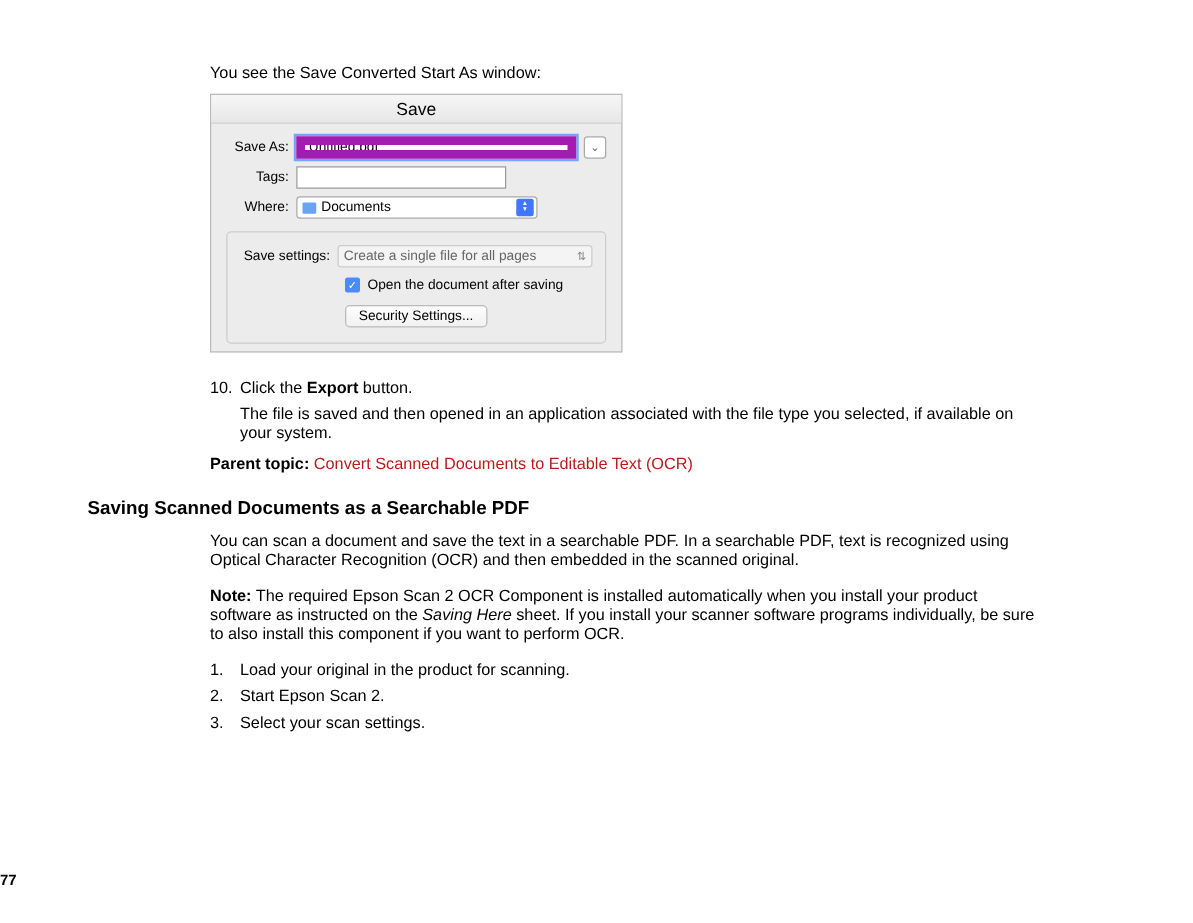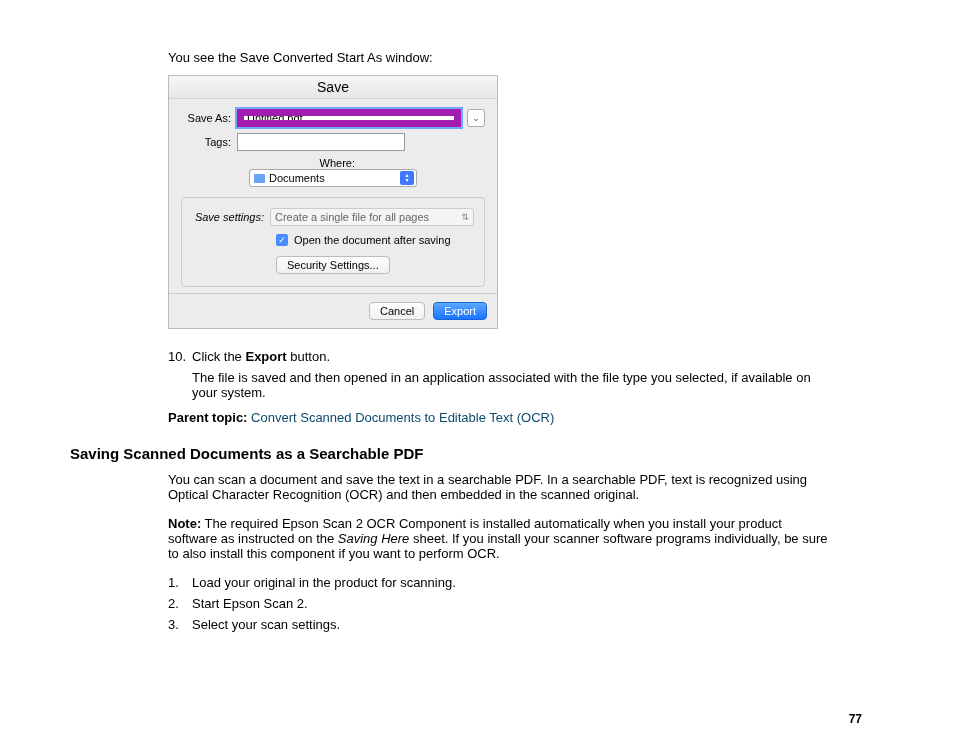--- a/index.html
+++ b/index.html
@@ -64,21 +64,21 @@
     font-size: 9px; color:#555;
   }
 
   .where-select {
     display:flex; align-items:center;
     background: #fff;
     border: 1px solid #aaa;
     border-radius: 3px;
     height: 18px;
     padding: 0 2px 0 4px;
-    width: 168px;
+    width: 193px;
     justify-content: space-between;
   }
   .where-select .left { display:flex; align-items:center; gap:4px; }
   .folder-icon {
     width: 11px; height: 9px; background: #6aa3f5; border-radius: 1px;
     position:relative;
   }
   .select-caret {
     width: 14px; height: 14px;
     background: #3f77ff;
@@ -88,21 +88,21 @@
   }
 
   .save-settings-panel {
     border: 1px solid #ccc;
     border-radius: 4px;
     background: #ececec;
     padding: 10px 10px 12px 10px;
     margin-top: 6px;
   }
   .ss-row { display:flex; align-items:center; margin-bottom:8px; }
-  .ss-label { width: 78px; text-align:right; padding-right:6px; font-size:11px;font-style:italic; }
+  .ss-label { width: 78px; text-align:right; padding-right:6px; font-size:11px; }
   .ss-select {
     flex:1;
     display:flex; align-items:center; justify-content:space-between;
     background: #f4f4f4;
     border: 1px solid #ccc;
     border-radius: 3px;
     height: 18px;
     padding: 0 4px;
     color:#666;
     font-size:11px;
@@ -140,41 +140,41 @@
   }
 
   
   .step-line { display:flex; margin-bottom:6px; }
   .step-num { width: 24px; flex-shrink:0; text-align:right; padding-right:6px; }
   .step-text { flex:1; }
   .step-indent { margin-left: 24px; margin-top:4px; margin-bottom:10px; }
 
   .parent-topic { margin-left:0; margin-bottom:20px; }
   .parent-topic .bold { font-weight:bold; }
-  .link { color: #0c4a6e; }
+  .link { color: #b91c1c; }
 
   .section-heading {
     font-weight: bold;
     font-size: 15px;
     margin-left: -98px;
     margin-bottom: 10px;
   }
 
   .para { margin-bottom: 14px; }
 
   .ol-list { margin-top:4px; }
   .ol-item { display:flex; margin-bottom:6px; }
   .ol-num { width:24px; flex-shrink:0; }
 
   .page-number {
     position: absolute;
-    bottom: 12px;
+    bottom: 27px;
     left: 0;
     width: 862px;
-    text-align: right;
+    text-align: left;
     font-size: 12px;
     font-weight: bold;
   }
 </style>
 </head>
 <body>
 
 <div class="content-wrap">
   <p class="intro-text">You see the Save Converted Start As window:</p>
 
@@ -192,21 +192,21 @@
         </div>
       </div>
 
       <div class="field-row">
         <div class="field-label">Tags:</div>
         <div class="field-input-wrap">
           <input class="text-input" style="width: 168px; flex: 0 0 auto;" value="">
         </div>
       </div>
 
-      <div class="field-row" style="margin-bottom:10px;flex-direction:column;">
+      <div class="field-row" style="margin-bottom:10px;">
         <div class="field-label">Where:</div>
         <div class="field-input-wrap">
           <div class="where-select">
             <span class="left">
               <span class="folder-icon"></span>
               <span>Documents</span>
             </span>
             <span class="select-caret">▴<br>▾</span>
           </div>
         </div>
@@ -224,24 +224,20 @@
           <div class="cb">
               <span>✓</span>
             </div>
           <span>Open the document after saving</span>
         </div>
         <div class="sec-btn-row">
           <span class="mac-btn">Security Settings...</span>
         </div>
       </div>
     </div>
-    <div class="dialog-footer">
-      <span class="mac-btn">Cancel</span>
-      <span class="mac-btn primary">Export</span>
-    </div>
   </div>
 
   <div class="step-line">
     <div class="step-num">10.</div>
     <div class="step-text">
       <span>Click the </span><b>Export</b><span> button.</span>
     </div>
   </div>
   <p class="step-indent">The file is saved and then opened in an application associated with the file type you selected, if available on your system.</p>
 

